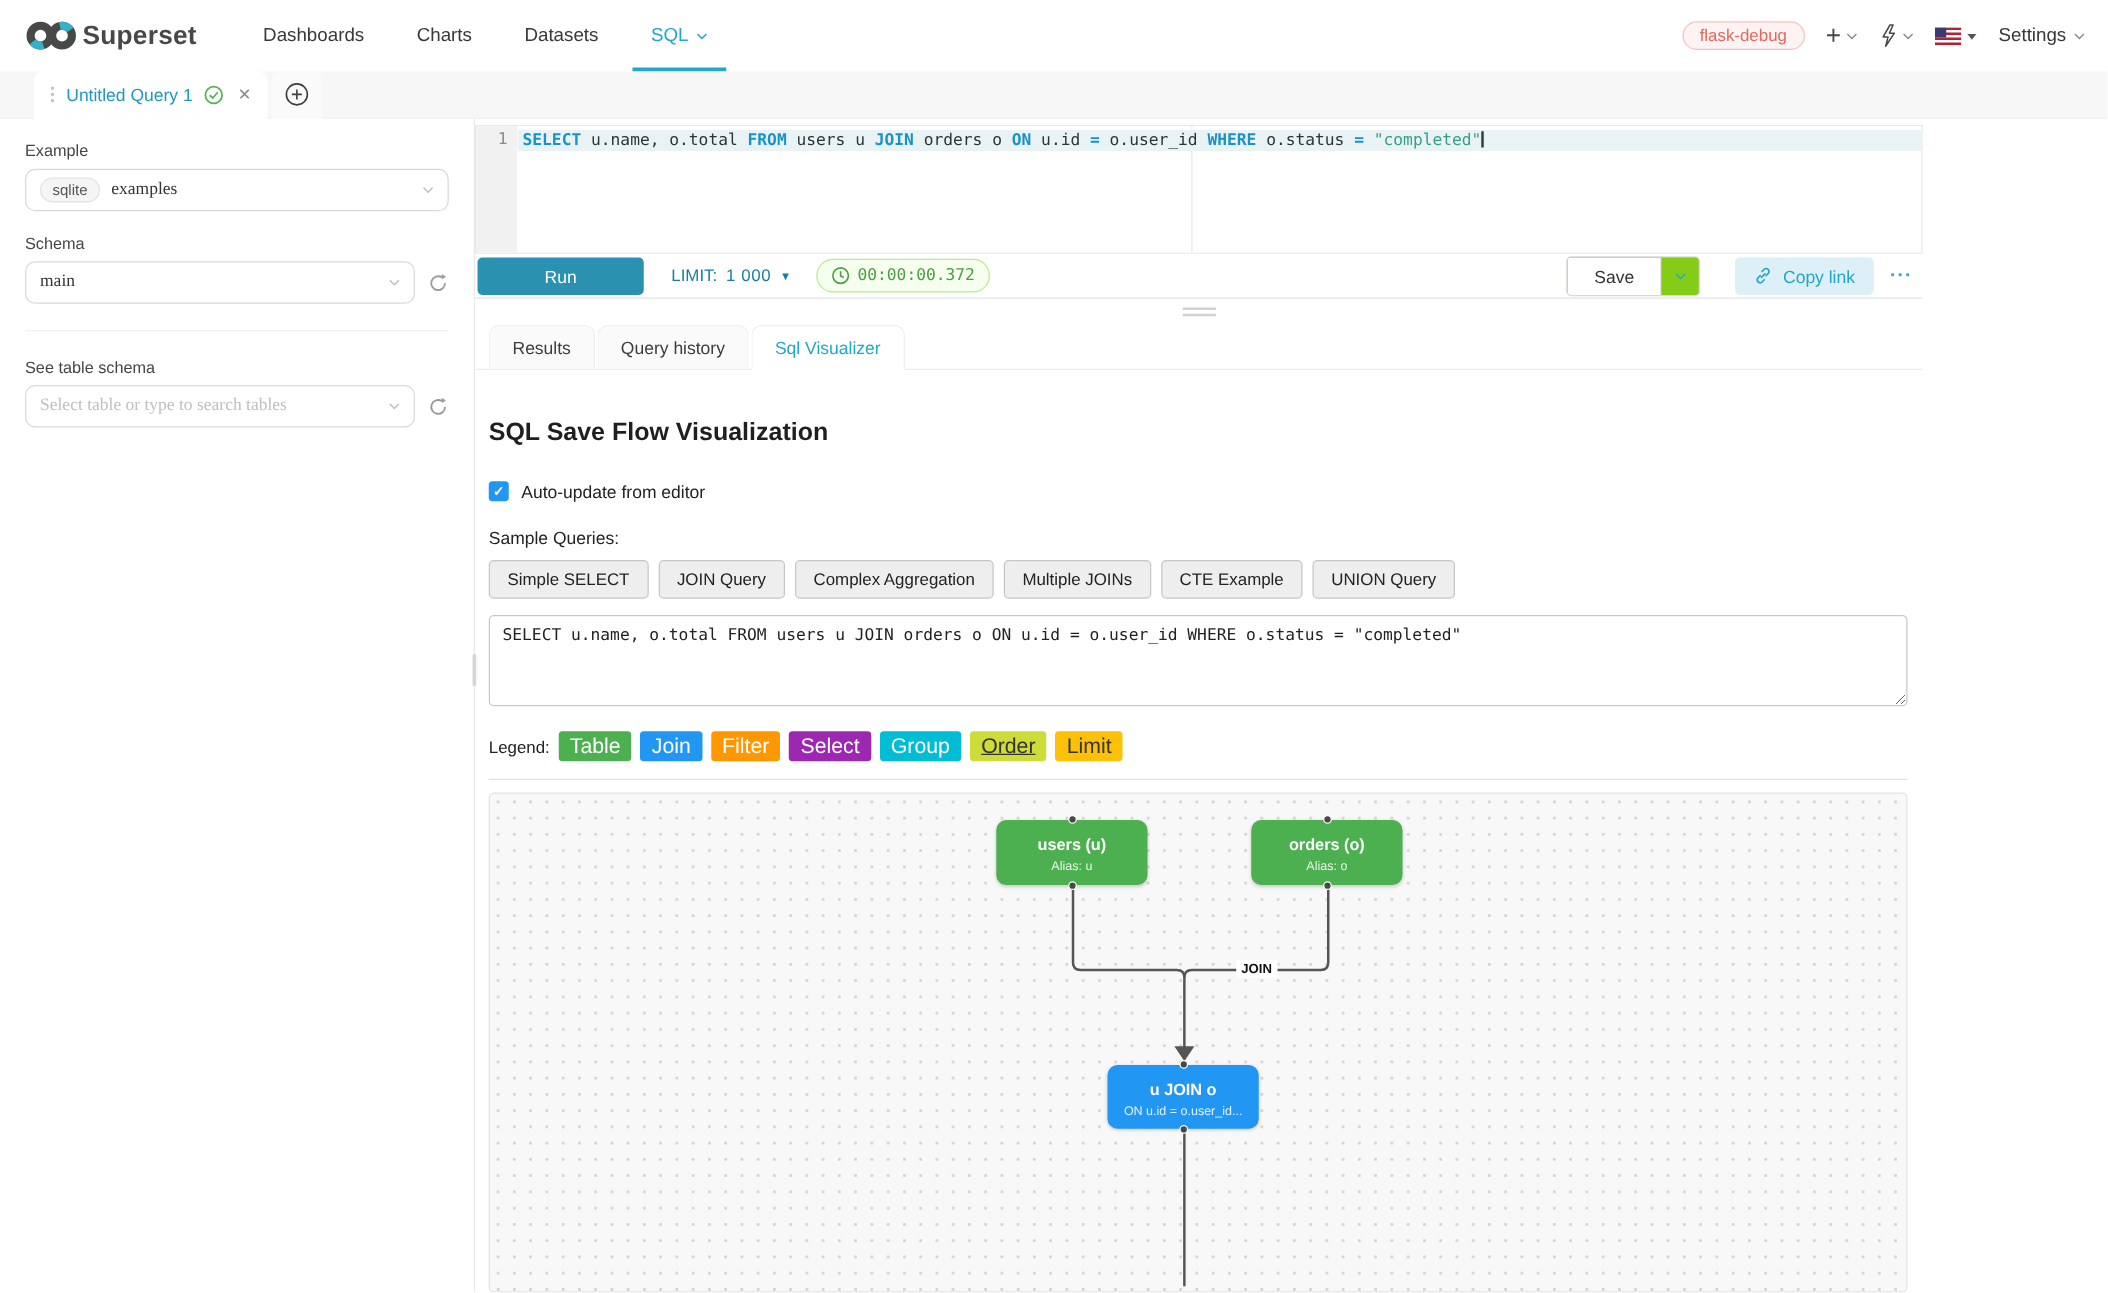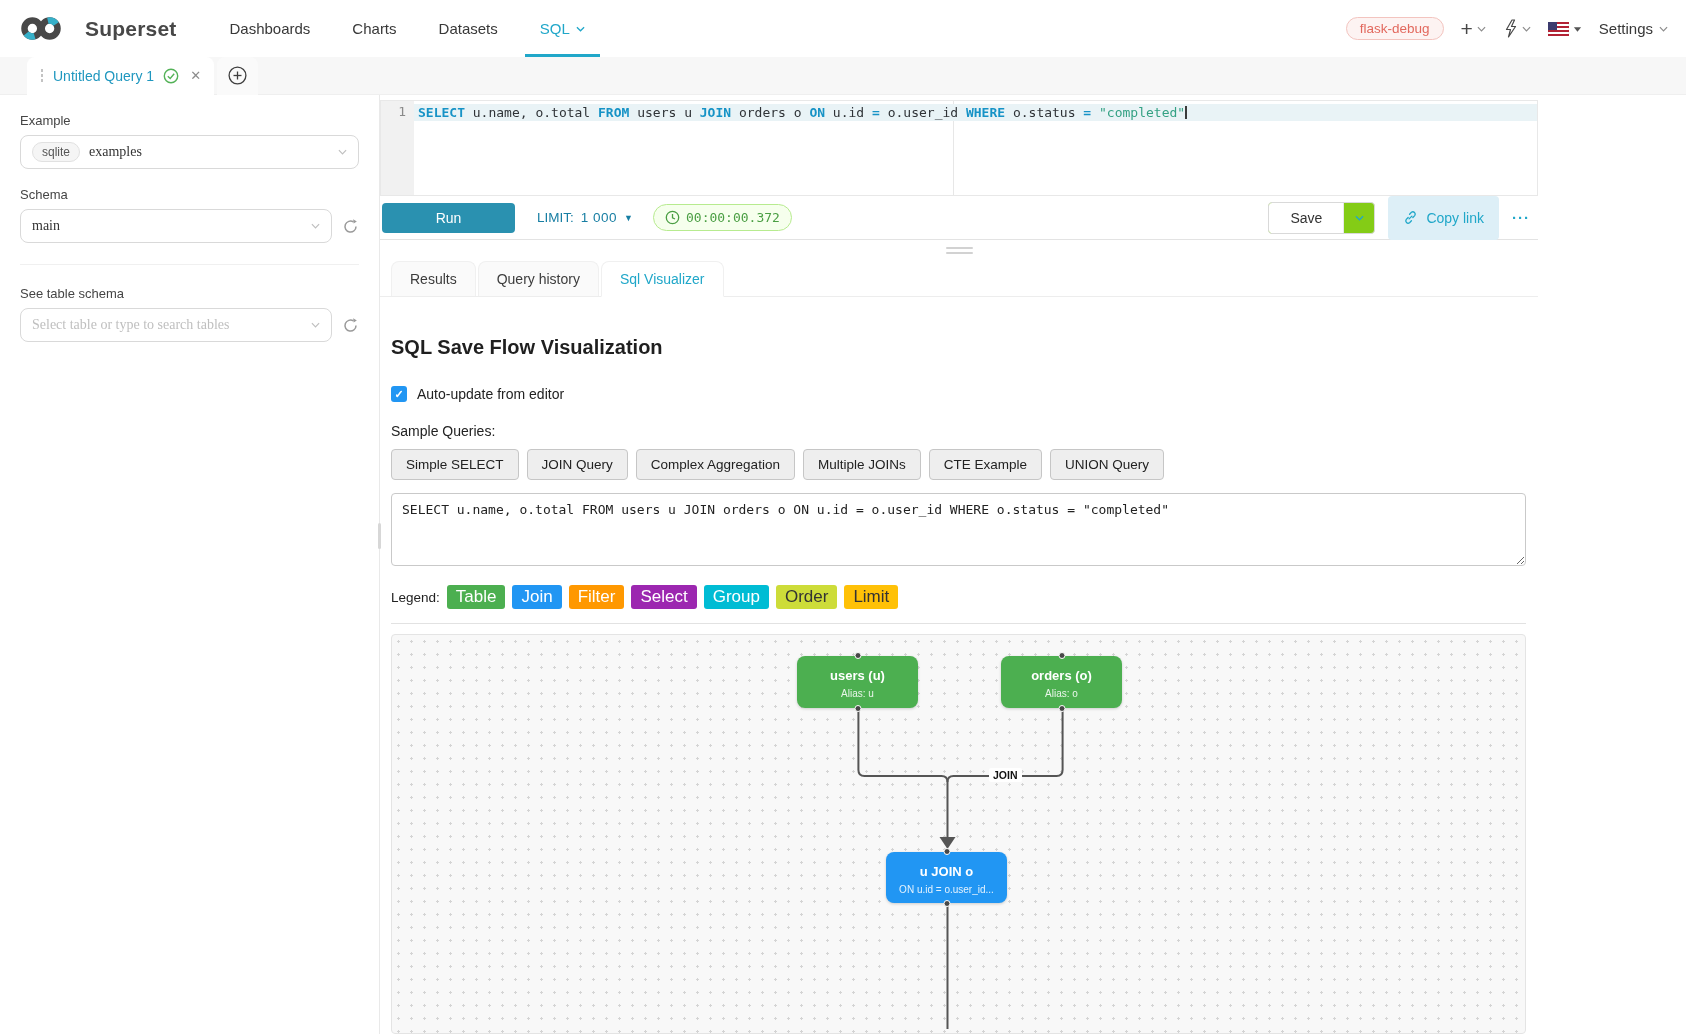--- a/index.html
+++ b/index.html
@@ -2,21 +2,21 @@
 <html style="--accent: #20a7c9; --run: #2a91b0; --kw: #1793c6; --str: #34a184;"><head>
 <meta charset="utf-8">
 <style>
   * { margin:0; padding:0; box-sizing:border-box; }
   html,body { width:1686px; height:1034px; background:#fff; overflow:hidden;
     font-family:"Liberation Sans", sans-serif; color:#333; }
   .page { width:1686px; height:1034px; position:relative; }
 
   
   .navbar { height:57px; display:flex; align-items:center; padding:0 18px; background:#fff; position:relative; }
-  .brand { display:flex; align-items:center; gap:21px;text-align:center; }
+  .brand { display:flex; align-items:center; gap:2px;text-align:center; }
   .brand-name { font-size:21px; font-weight:bold; color:#484848; letter-spacing:.2px; }
   .nav-links { display:flex; align-items:center; margin-left:32px; height:100%; }
   .nav-link { font-size:15px; color:#383838; padding:0 21px; height:100%; display:flex; align-items:center; cursor:pointer; }
   .nav-link.active { color:var(--accent); position:relative; gap:6px; }
   .nav-link.active::after { content:""; position:absolute; left:6px; right:6px; bottom:0; height:3px; background:var(--accent); }
   .nav-right { margin-left:auto; display:flex; align-items:center; gap:17px; }
   .env-pill { font-size:13.5px; color:#e2685d; background:#fdf3f2; border:1px solid #f3c4bf; border-radius:12px; padding:3px 13px; }
   .nav-ic { display:flex; align-items:center; gap:4px; color:#484848; cursor:pointer; }
   .plus-glyph { font-size:21px; color:#484848; line-height:1; font-weight:300; }
   .caret { width:9px; height:6px; }
@@ -60,21 +60,21 @@
   .toolbar { height:44px; display:flex; align-items:center; border-bottom:1px solid #e3e3e3; padding:0 8px 0 2px; }
   .run-btn { width:133px; height:30px; background:var(--run); color:#fff; font-size:14px; border:none; border-radius:4px; cursor:pointer; }
   .limit { display:flex; align-items:center; gap:7px; margin-left:22px; color:#177ea3; font-size:13.5px; cursor:pointer; }
   .limit b { font-weight:normal; letter-spacing:.5px; }
   .limit-caret { font-size:9px; color:#177ea3; }
   .timer { display:flex; align-items:center; gap:6px; margin-left:20px; height:27px; padding:0 11px; border:1px solid #b7eb8f; background:#f6ffed; border-radius:14px; color:#4a9e43; font-family:"DejaVu Sans Mono","Liberation Mono",monospace; font-size:13px; }
   .tb-spacer { flex:1; }
   .save-split { display:flex; height:32px; border:1px solid #d9d9d9; border-radius:4px; overflow:hidden; background:#84cc16; }
   .save-main { padding:0 21px; font-size:14px; color:#333; display:flex; align-items:center; cursor:pointer; background:#fff; border:none; }
   .save-caret { width:31px; border-left:1px solid #e8e8e8; display:flex; align-items:center; justify-content:center; cursor:pointer; }
-  .copy-link { display:flex; align-items:center; gap:8px; height:44px; margin-left:13px; padding:0 15px; background:#ddeff7; color:var(--accent); border:none; border-radius:4px; font-size:14px; cursor:pointer; }
+  .copy-link { display:flex; align-items:center; gap:8px; height:30px; margin-left:28px; padding:0 15px; background:#ddeff7; color:var(--accent); border:none; border-radius:4px; font-size:14px; cursor:pointer; }
   .more-dots { margin-left:13px; color:var(--accent); font-size:15px; letter-spacing:1px; font-weight:bold; cursor:pointer; }
 
   .resize-handle { width:27px; margin:7px auto 2px; cursor:row-resize; }
   .resize-handle div { height:2px; background:#d2d2d2; margin-bottom:3px; border-radius:1px; }
 
   .south-tabs { display:flex; gap:2px; padding-left:11px; border-bottom:1px solid #ededed; margin-top:2px; }
   .stab { padding:9px 18px; font-size:14px; color:#3c3c3c; background:#fafafa; border:1px solid #f0f0f0; border-bottom:none; border-radius:8px 8px 0 0; cursor:pointer; }
   .stab.active { background:#fff; color:var(--accent); position:relative; margin-bottom:-1px; border-bottom:1px solid #fff; }
 
   .viz { padding:0 12px 0 11px; }
@@ -302,21 +302,21 @@
 
         <textarea class="sql-box" spellcheck="false" style="">SELECT u.name, o.total FROM users u JOIN orders o ON u.id = o.user_id WHERE o.status = "completed"</textarea>
 
         <div class="legend-row">
           <span>Legend:</span>
           <span class="lg-badge" style="background: rgb(76, 175, 80); color: rgb(255, 255, 255);">Table</span>
           <span class="lg-badge" style="background: rgb(33, 150, 243); color: rgb(255, 255, 255);">Join</span>
           <span class="lg-badge" style="background: rgb(255, 152, 0); color: rgb(255, 255, 255);">Filter</span>
           <span class="lg-badge" style="background: rgb(156, 39, 176); color: rgb(255, 255, 255);">Select</span>
           <span class="lg-badge" style="background: rgb(0, 188, 212); color: rgb(255, 255, 255);">Group</span>
-          <span class="lg-badge" style="background: rgb(205, 220, 57); color: rgb(51, 51, 51);">Order</span>
+          <span class="lg-badge" style="background: rgb(205, 220, 57); color: rgb(51, 51, 51); text-decoration: underline;">Order</span>
           <span class="lg-badge" style="background: rgb(255, 193, 7); color: rgb(51, 51, 51);">Limit</span>
         </div>
 
         <hr class="viz-hr">
 
         
         <div class="canvas">
           <svg class="edge-svg" viewBox="0 0 1132 398" preserveAspectRatio="none">
             <path d="M 466 76 L 466 135 Q 466 141 472 141 L 549 141 Q 555 141 555 147 L 555 203" fill="none" stroke="#555" stroke-width="2"></path>
             <path d="M 670 76 L 670 135 Q 670 141 664 141 L 561 141 Q 555 141 555 147" fill="none" stroke="#555" stroke-width="2"></path>

